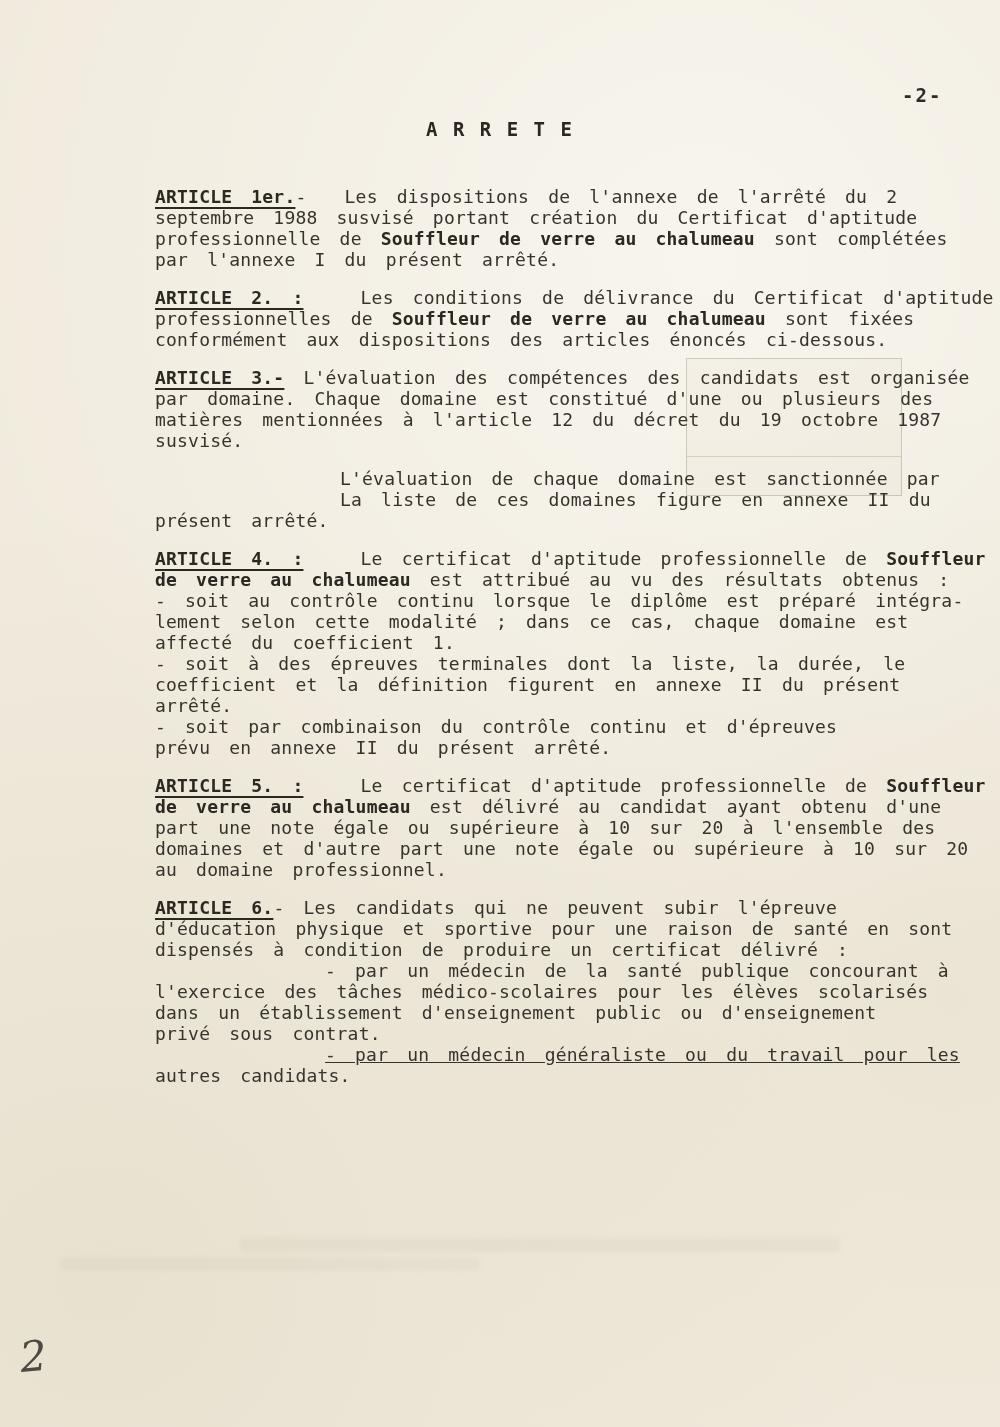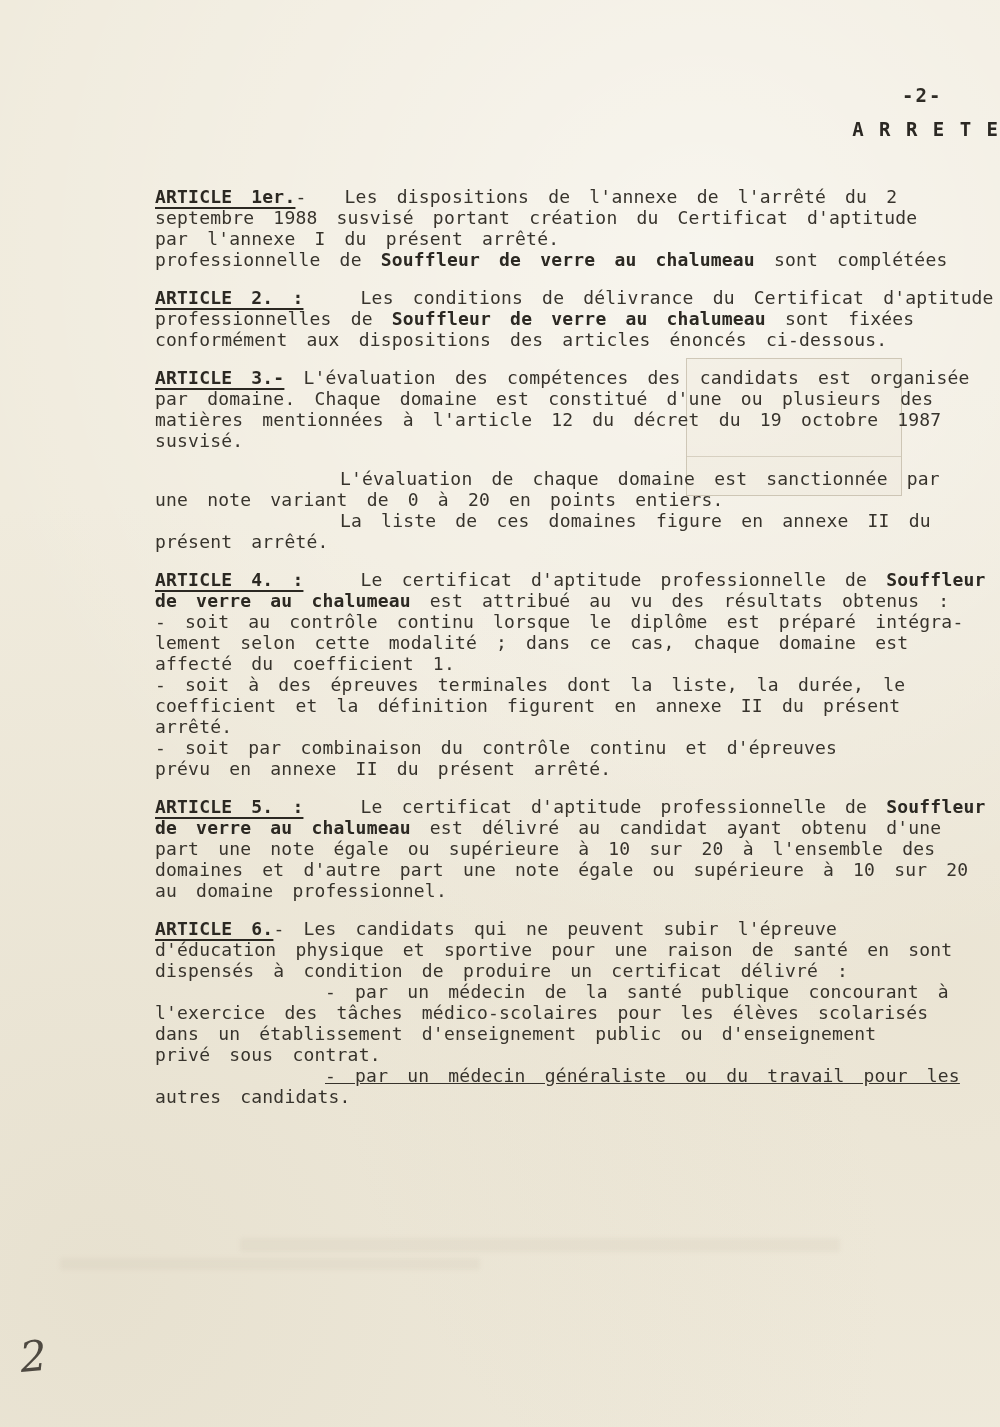--- a/index.html
+++ b/index.html
@@ -16,21 +16,21 @@
     overflow:hidden;
     font-family:"DejaVu Sans Mono","Liberation Mono",monospace;
     color:#37332c;
   }
   .pagenum{
     position:absolute;top:84px;left:902px;
     font-size:19px;font-weight:bold;letter-spacing:2px;color:#2f2c26;
   }
   .title{
     position:absolute;top:118px;left:0;right:0;
-    text-align:right;font-size:19px;font-weight:bold;
+    text-align:center;font-size:19px;font-weight:bold;
     letter-spacing:2px;color:#2b2823;
   }
   .content{
     position:absolute;left:155px;top:186px;width:845px;
     font-size:18px;line-height:21px;
     letter-spacing:0.2px;word-spacing:8px;
   }
   .para{margin:0 0 17px 0;}
   .line{white-space:pre;}
   .b{font-weight:bold;color:#2b2822;}
@@ -67,37 +67,36 @@
   <div class="stamp">
     <div class="stamp-line"></div>
   </div>
   <div class="smudge smudge-a"></div>
   <div class="smudge smudge-b"></div>
 
   <div class="content">
       <div class="para">
         <div class="line"><span class="b u">ARTICLE 1er.</span><span>-  Les dispositions de l'annexe de l'arrêté du 2</span></div>
         <div class="line"><span>septembre 1988 susvisé portant création du Certificat d'aptitude</span></div>
+        <div class="line"><span>professionnelle de </span><span class="b">Souffleur de verre au chalumeau</span><span> sont complétées</span></div>
         <div class="line"><span>par l'annexe I du présent arrêté.</span></div>
-        <div class="line"><span>professionnelle de </span><span class="b">Souffleur de verre au chalumeau</span><span> sont complétées</span></div>
       </div>
       <div class="para">
         <div class="line"><span class="b u">ARTICLE 2. :</span><span>   Les conditions de délivrance du Certificat d'aptitude</span></div>
         <div class="line"><span>professionnelles de </span><span class="b">Souffleur de verre au chalumeau</span><span> sont fixées</span></div>
         <div class="line"><span>conformément aux dispositions des articles énoncés ci-dessous.</span></div>
       </div>
       <div class="para">
         <div class="line"><span class="b u">ARTICLE 3.-</span><span> L'évaluation des compétences des candidats est organisée</span></div>
         <div class="line"><span>par domaine. Chaque domaine est constitué d'une ou plusieurs des</span></div>
         <div class="line"><span>matières mentionnées à l'article 12 du décret du 19 octobre 1987</span></div>
         <div class="line"><span>susvisé.</span></div>
       </div>
       <div class="para">
         <div class="line" style="padding-left: 185px;"><span>L'évaluation de chaque domaine est sanctionnée par</span></div>
-        <div class="line"><span>une note variant de 0 à 20 en points entiers.</span></div>
         <div class="line" style="padding-left: 185px;"><span>La liste de ces domaines figure en annexe II du</span></div>
         <div class="line"><span>présent arrêté.</span></div>
       </div>
       <div class="para">
         <div class="line"><span class="b u">ARTICLE 4. :</span><span>   Le certificat d'aptitude professionnelle de </span><span class="b">Souffleur</span></div>
         <div class="line"><span class="b">de verre au chalumeau</span><span> est attribué au vu des résultats obtenus :</span></div>
         <div class="line"><span>- soit au contrôle continu lorsque le diplôme est préparé intégra-</span></div>
         <div class="line"><span>lement selon cette modalité ; dans ce cas, chaque domaine est</span></div>
         <div class="line"><span>affecté du coefficient 1.</span></div>
         <div class="line"><span>- soit à des épreuves terminales dont la liste, la durée, le</span></div>

